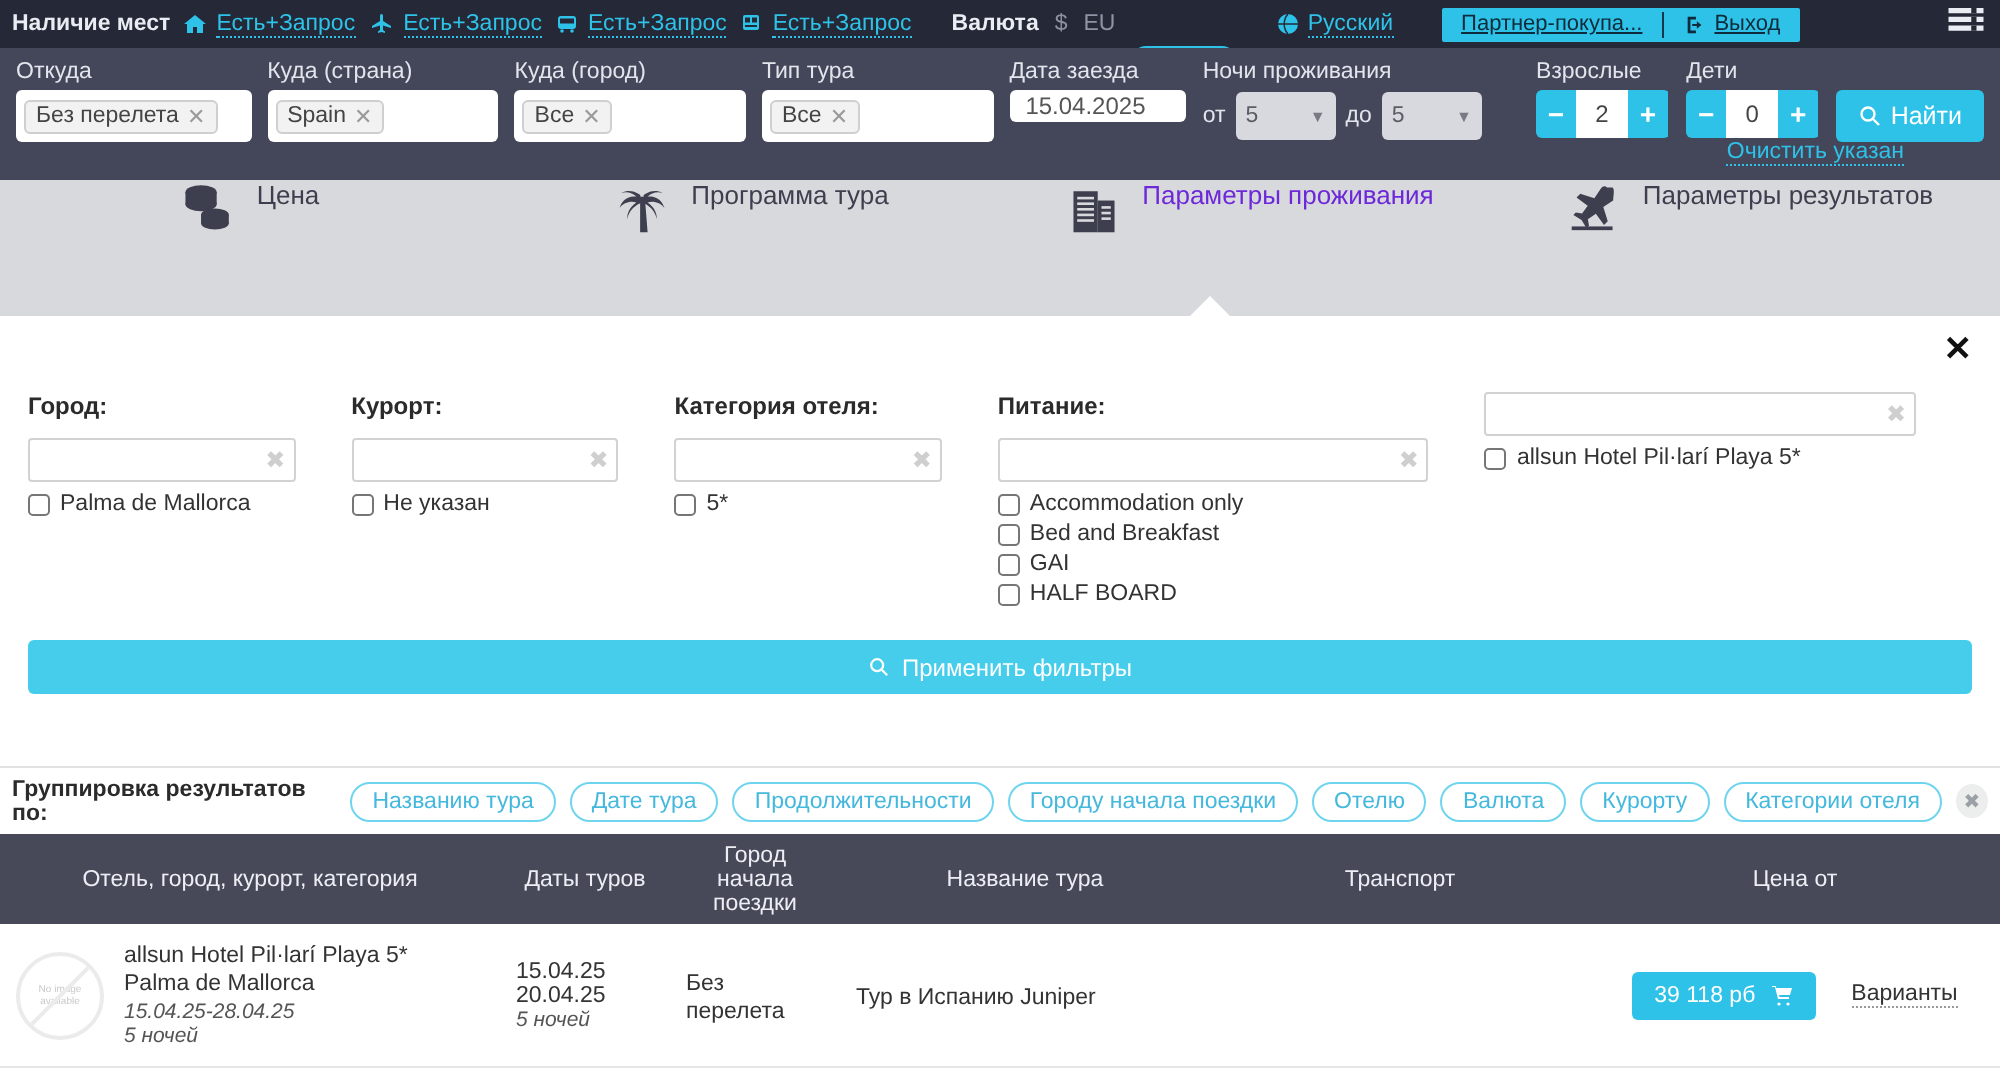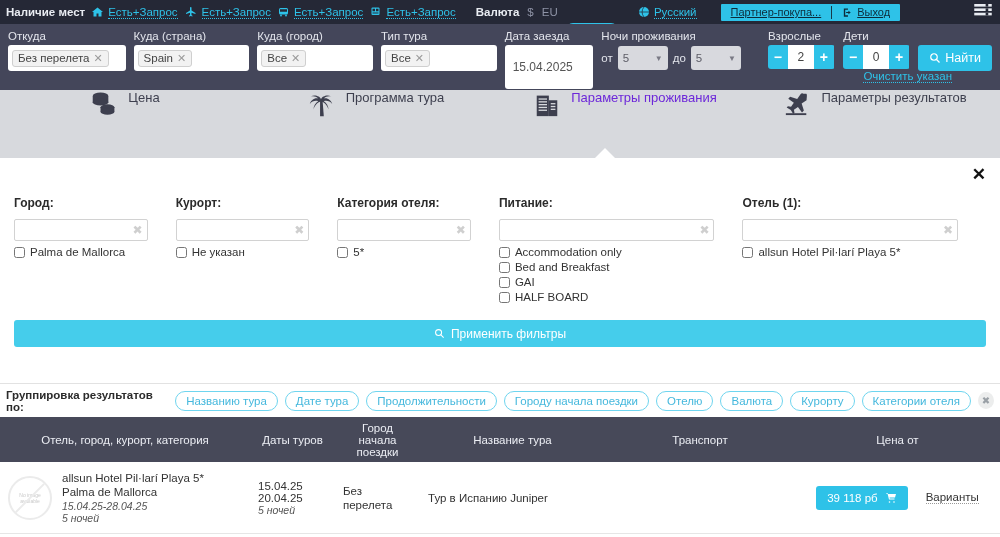--- a/index.html
+++ b/index.html
@@ -56,21 +56,21 @@
     background:#fff; border-radius:3px; height:26px; display:flex;
     align-items:center; padding:0 4px;
   }
   .token{
     display:flex; align-items:center; gap:4px; background:#f2f2f2;
     border:1px solid #cfcfcf; border-radius:3px; padding:1px 5px;
     font-size:11.5px; color:#444;
   }
   .token .x{ color:#9a9a9a; font-size:11px; cursor:pointer; }
   .datebox{
-    background:#fff; border-radius:3px; height:44px; display:flex;
+    background:#fff; border-radius:3px; height:16px; display:flex;
     align-items:center; padding:0 8px; font-size:12px; color:#555;
   }
   .nights-row{ display:flex; align-items:center; gap:5px; height:26px; }
   .nights-row .pre{ color:#e3e5ec; font-size:11.5px; }
   .selbox{
     background:#d8d9de; border-radius:3px; height:24px; width:50px;
     display:flex; align-items:center; justify-content:space-between;
     padding:0 5px; font-size:11.5px; color:#5c5c66; cursor:pointer;
   }
   .selbox .car{ font-size:8px; color:#7a7a85; }
@@ -502,21 +502,20 @@
         <input type="checkbox" style="">
         <label>GAI</label>
       </div>
       <div class="chk">
         <input type="checkbox" style="">
         <label>HALF BOARD</label>
       </div>
     </div>
 
     <div class="col wide">
-      <div class="col-h">Отель (1):</div>
       <div class="fsearch">
           <span class="x">✖</span>
         </div>
       <div class="chk">
         <input type="checkbox" style="">
         <label>allsun Hotel Pil·larí Playa 5*</label>
       </div>
     </div>
   </div>
 

